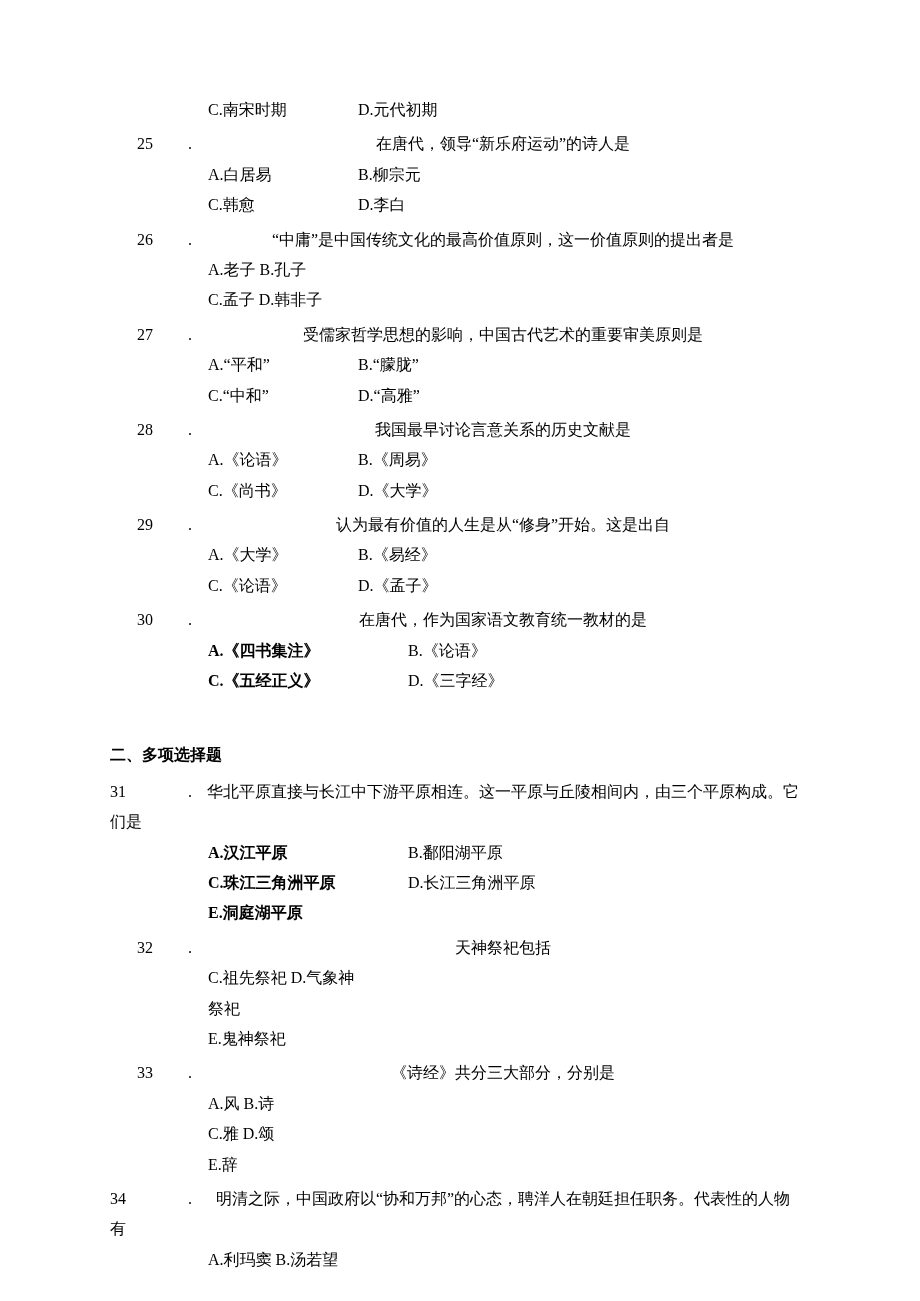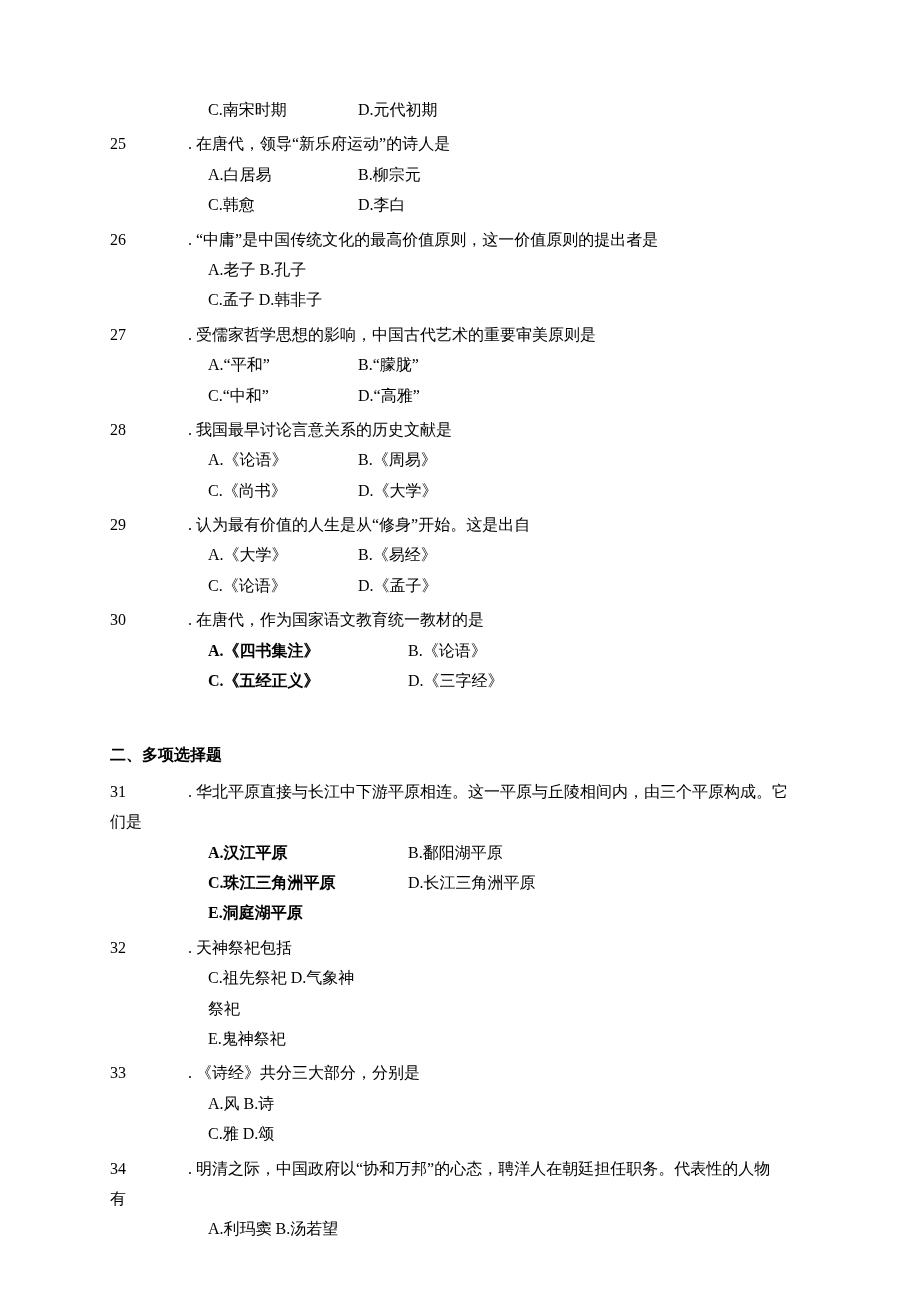--- a/index.html
+++ b/index.html
@@ -22,28 +22,29 @@
   }
   .q-block {
     margin-bottom: 4px;
   }
   .q-line {
     display: flex;
     align-items: baseline;
   }
   .q-num {
     width: 70px;
-    text-align: left;
+    text-align: center;
     padding-right: 8px;
   }
   .q-dot {
     padding-right: 4px;
   }
   .q-stem {
     flex: 1;
+    text-align: center;
   }
   .opt-line {
     margin-left: 98px;
   }
   .opt-pair {
     display: flex;
   }
   .opt-a { width: 150px; }
   .opt-b { flex: 1; }
   .opt-a-wide { width: 200px; font-weight: bold; }
@@ -224,20 +225,24 @@
   </div>
   <div id="q33-opts">
       <div class="opt-line opt-pair">
         <span class="opt-a">A.风 B.诗</span>
         <span class="opt-b"></span>
       </div>
       <div class="opt-line opt-pair">
         <span class="opt-a">C.雅 D.颂</span>
         <span class="opt-b"></span>
       </div>
+      <div class="opt-line opt-pair">
+        <span class="opt-a">E.辞</span>
+        <span class="opt-b"></span>
+      </div>
     </div>
 </div>
 
 <div class="q-block">
   <div class="intro-line">
     <span class="intro-num">34</span>
     <span class="intro-dot">.</span>
     <span class="q-stem">明清之际，中国政府以“协和万邦”的心态，聘洋人在朝廷担任职务。代表性的人物</span>
   </div>
   <div class="cont-line">有</div>

